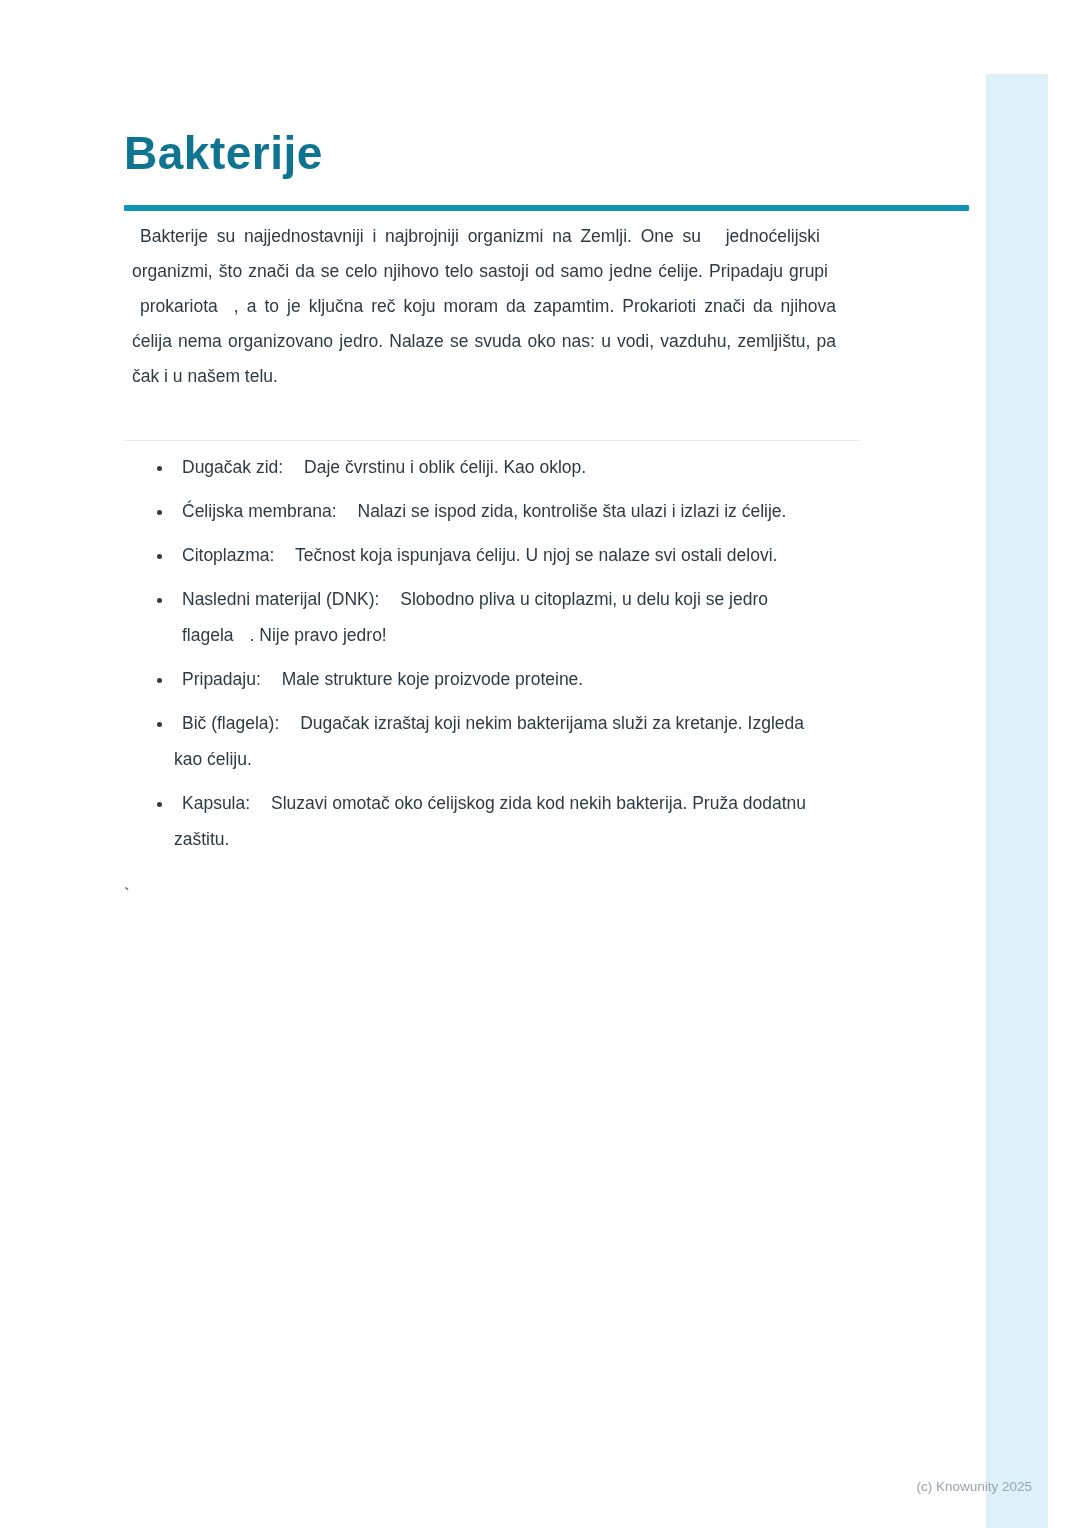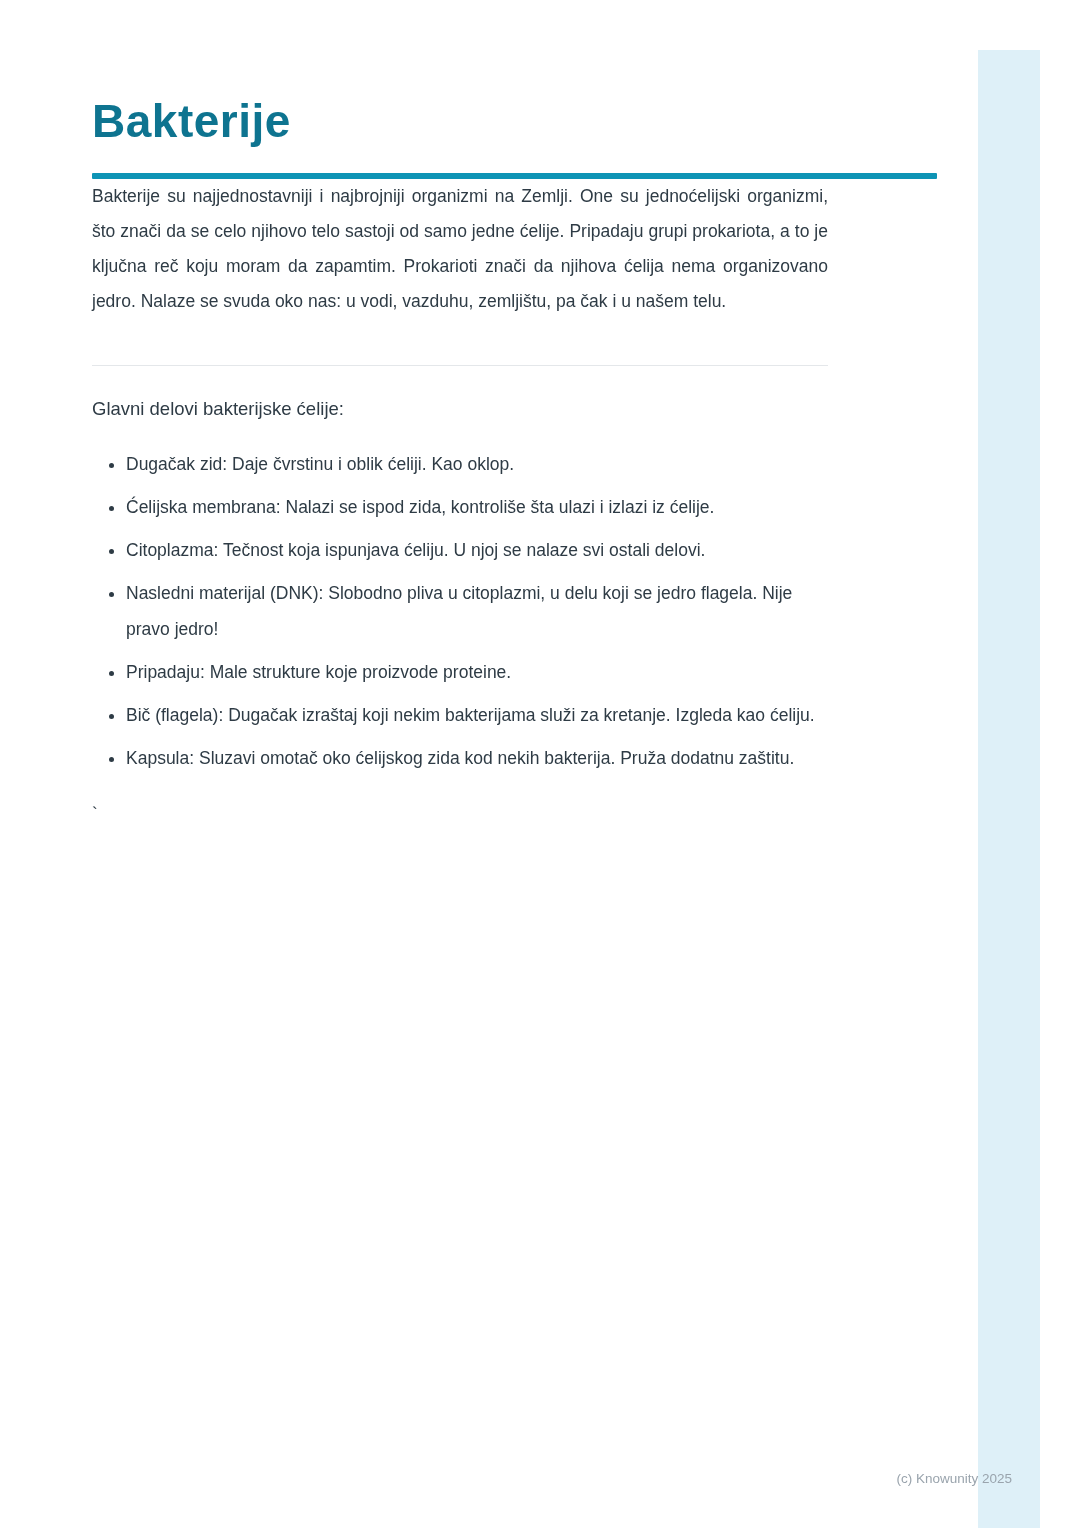--- a/index.html
+++ b/index.html
@@ -1,15 +1,15 @@
 <!DOCTYPE html>
 <html style="--title: #0e7490; --rule: #0e94b5; --heading: #1ab4d8; --body: #2e3b45; --divider: #e4e7ea; --stripe: #def0f8; --footer-text: #9aa4ad;"><head>
 <meta charset="utf-8">
 <style>
-  * { margin: 0; padding: 0; box-sizing: border-box; }
+  * { margin: 8px; padding: 0; box-sizing: border-box; }
   html, body { background: #ffffff; }
   body {
     width: 1080px;
     height: 1528px;
     position: relative;
     overflow: hidden;
     font-family: "Liberation Sans", "DejaVu Sans", sans-serif;
     color: var(--body, #2e3b45);
   }
   .stripe {
@@ -82,21 +82,21 @@
     margin-bottom: 7px;
     color: var(--body, #2e3b45);
   }
   .stray-char {
     margin-top: 28px;
     font-size: 17px;
     color: var(--body, #2e3b45);
   }
   .footer-note {
     position: absolute;
-    right: 68px;
+    right: 56px;
     bottom: 42px;
     font-size: 13.5px;
     color: var(--footer-text, #9aa4ad);
     z-index: 2;
   }
 </style>
 </head>
 <body>
 
 <div class="stripe"></div>
@@ -106,21 +106,20 @@
   <h1 class="page-title">Bakterije</h1>
   <div class="title-rule"></div>
 
   <section class="section-1">
     <p class="body-par"><span>Bakterije su najjednostavniji i najbrojniji organizmi na Zemlji. One su </span><strong>jednoćelijski</strong><span> organizmi, što znači da se celo njihovo telo sastoji od samo jedne ćelije. Pripadaju grupi </span><strong>prokariota</strong><span>, a to je ključna reč koju moram da zapamtim. Prokarioti znači da njihova ćelija nema organizovano jedro. Nalaze se svuda oko nas: u vodi, vazduhu, zemljištu, pa čak i u našem telu.</span></p>
   </section>
 
   <hr class="divider">
 
   <section class="section-2">
-    <h3 class="list-subheading">Glavni delovi bakterijske ćelije:</h3>
     <ul class="parts-list">
       <li><strong>Dugačak zid:</strong><span> Daje čvrstinu i oblik ćeliji. Kao oklop.</span></li>
       <li><strong>Ćelijska membrana:</strong><span> Nalazi se ispod zida, kontroliše šta ulazi i izlazi iz ćelije.</span></li>
       <li><strong>Citoplazma:</strong><span> Tečnost koja ispunjava ćeliju. U njoj se nalaze svi ostali delovi.</span></li>
       <li><strong>Nasledni materijal (DNK):</strong><span> Slobodno pliva u citoplazmi, u delu koji se jedro </span><strong>flagela</strong><span>. Nije pravo jedro!</span></li>
       <li><strong>Pripadaju:</strong><span> Male strukture koje proizvode proteine.</span></li>
       <li><strong>Bič (flagela):</strong><span> Dugačak izraštaj koji nekim bakterijama služi za kretanje. Izgleda kao ćeliju.</span></li>
       <li><strong>Kapsula:</strong><span> Sluzavi omotač oko ćelijskog zida kod nekih bakterija. Pruža dodatnu zaštitu.</span></li>
     </ul>
   </section>

